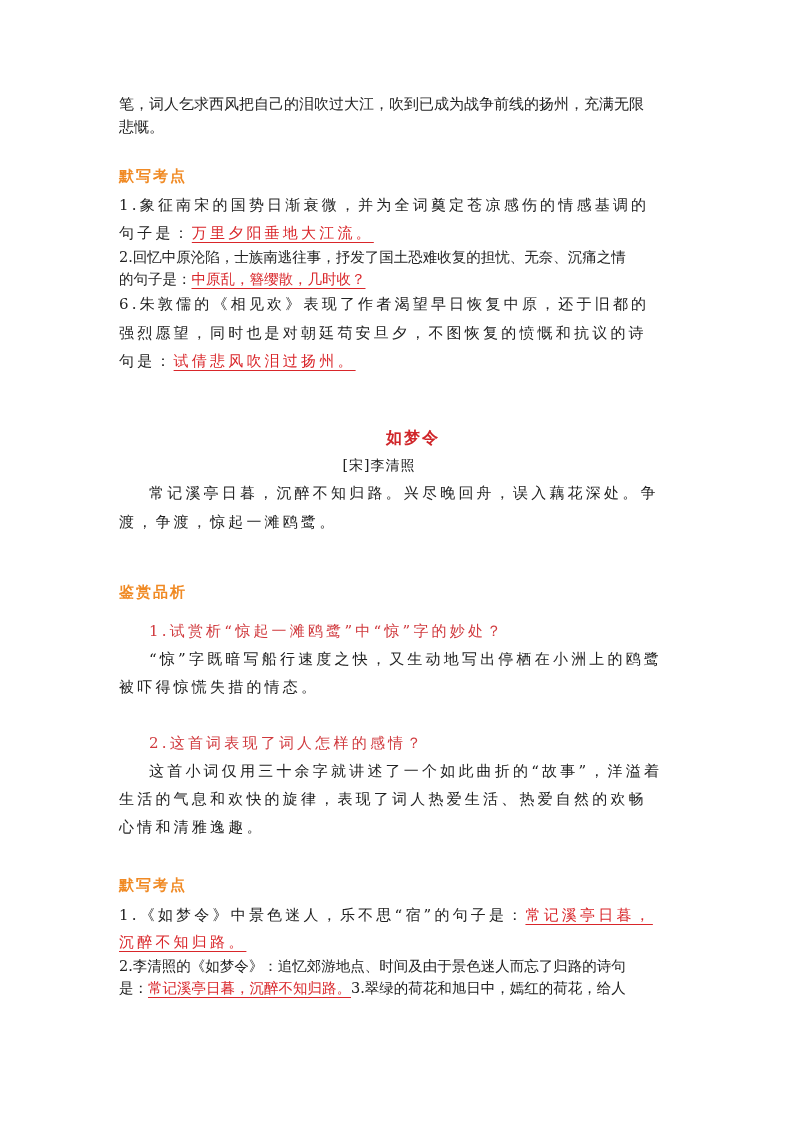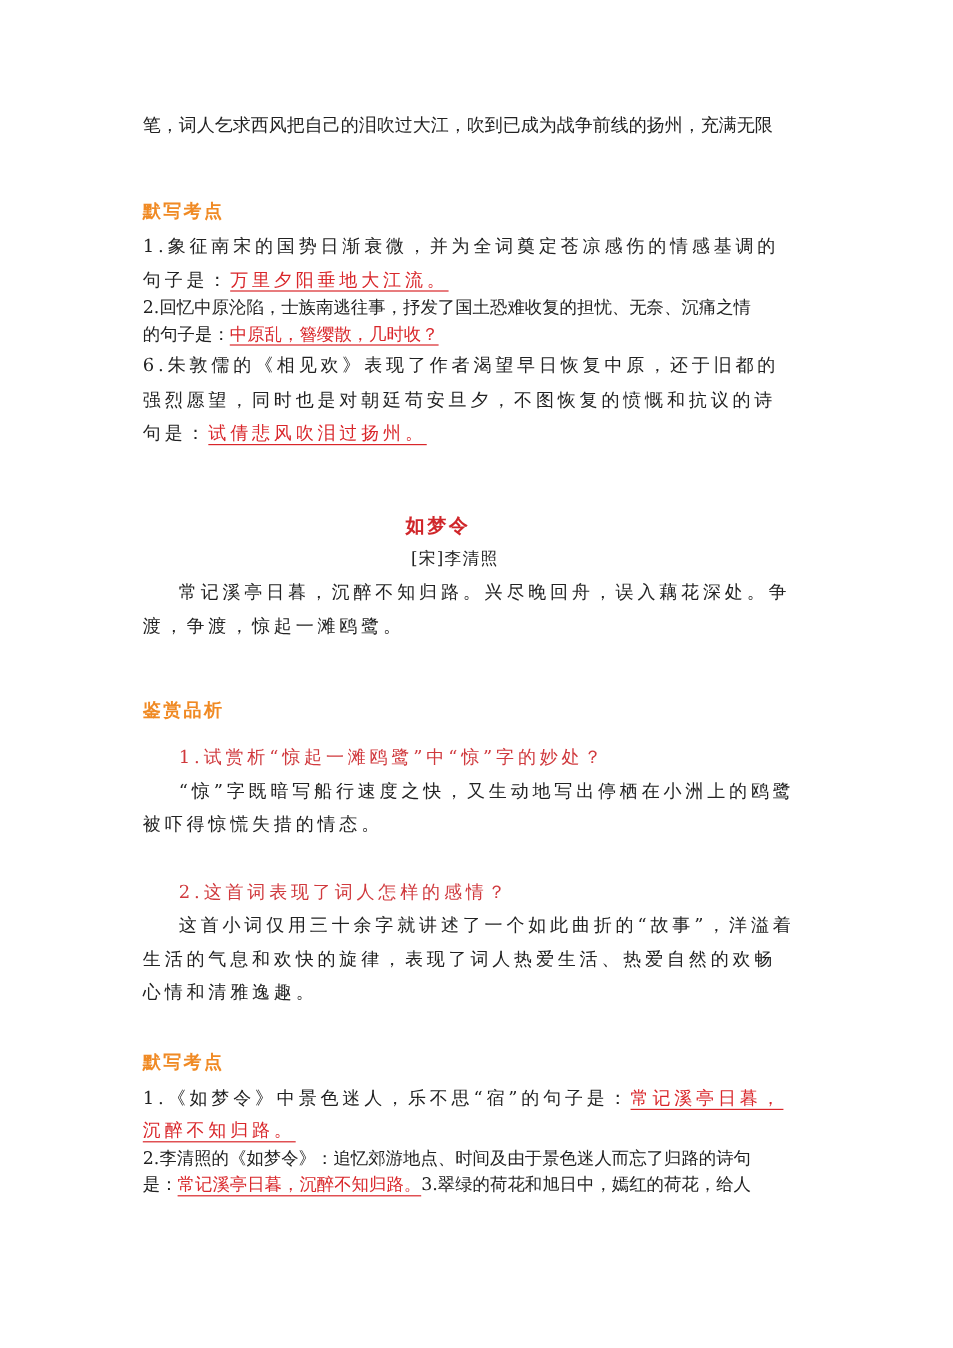--- a/index.html
+++ b/index.html
@@ -18,39 +18,40 @@
       position: absolute; left: 119px;
       font-family: "DejaVu Sans", "Liberation Sans", sans-serif;
       font-weight: bold; font-size: 15px; letter-spacing: 2px;
       color: #f08a24;
     }
     .ans { color: #d9262a; text-decoration: underline; text-decoration-color: #d9262a; text-underline-offset: 4px; }
     .q-red { color: #d0393d; }
     .title {
       position: absolute; left: 0; width: 730px; text-align: center;
       font-family: "DejaVu Sans", "Liberation Sans", sans-serif;
-      font-weight: bold; font-size: 16px; color: #d0262a; letter-spacing: 2px;
+      font-weight: bold; font-size: 16px; color: #d0262a; letter-spacing: 2px; padding-left: 48px;
     }
     .author {
       position: absolute; left: 0; width: 758px; text-align: center;
       font-size: 14px; letter-spacing: 1px;
     }
     .watermark {
       position: absolute; left: 636px; top: 1139px;
       font-family: "DejaVu Sans", "Liberation Sans", sans-serif;
       font-size: 17px; color: #333333;
       text-shadow: 0 0 2px #ffffff, 1px 1px 1px #888888;
     }
   </style>
 </head>
 <body>
 
 <div class="page">
 
   <div class="p" style="top:93px;">笔，词人乞求西风把自己的泪吹过大江，吹到已成为战争前线的扬州，充满无限</div>
+  <div class="p" style="top:116px;">悲慨。</div>
 
   <div class="heading" style="top:167px;">默写考点</div>
 
   <div class="p spaced" style="top:194px;">1.象征南宋的国势日渐衰微，并为全词奠定苍凉感伤的情感基调的</div>
   <div class="p spaced" style="top:222px;">
     <span>句子是：</span><span class="ans">万里夕阳垂地大江流。</span>
   </div>
   <div class="p" style="top:246px; font-size:14.5px;">2.回忆中原沦陷，士族南逃往事，抒发了国土恐难收复的担忧、无奈、沉痛之情</div>
   <div class="p" style="top:268px; font-size:14.5px;">
     <span>的句子是：</span><span class="ans">中原乱，簪缨散，几时收？</span>

